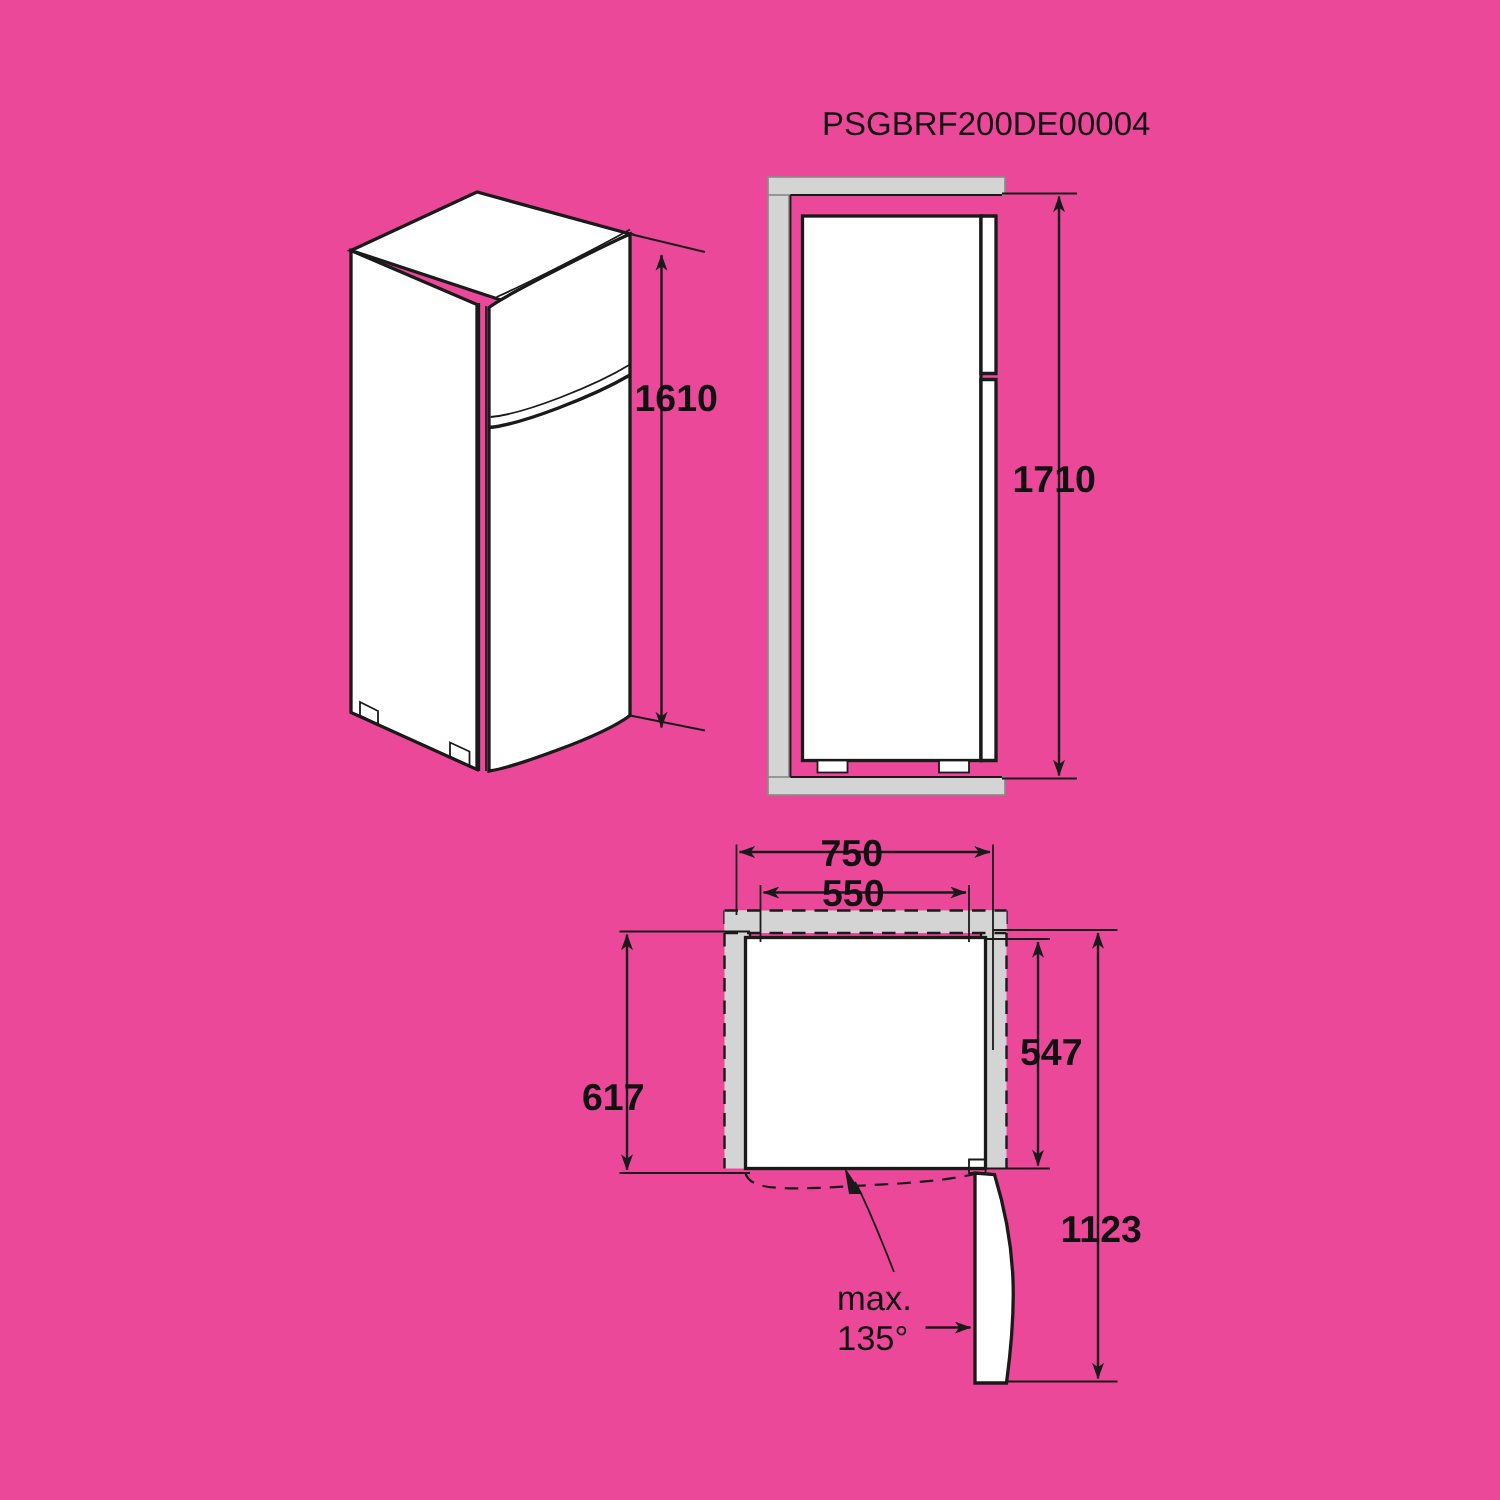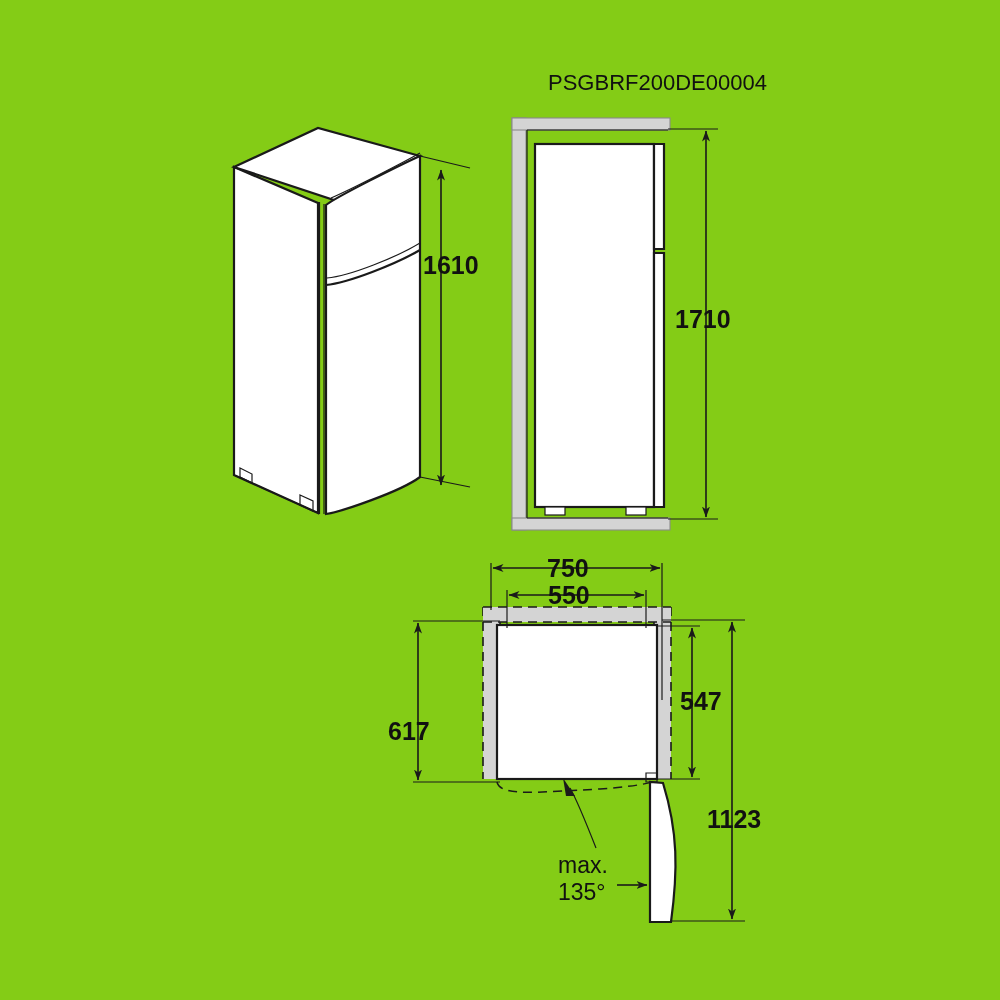--- a/index.html
+++ b/index.html
@@ -12,21 +12,21 @@
     width: 1000px;
     height: 1000px;
     font-family: "Liberation Sans", sans-serif;
     color: #1a1a1a;
     overflow: hidden;
   }
   #sheet {
     position: relative;
     width: 1000px;
     height: 1000px;
-    background: #84cc16;
+    background: #ec4899;
   }
   #drawing {
     position: absolute;
     left: 0;
     top: 0;
     width: 1000px;
     height: 1000px;
   }
   .dim-text {
     font-family: "Liberation Sans", sans-serif;

